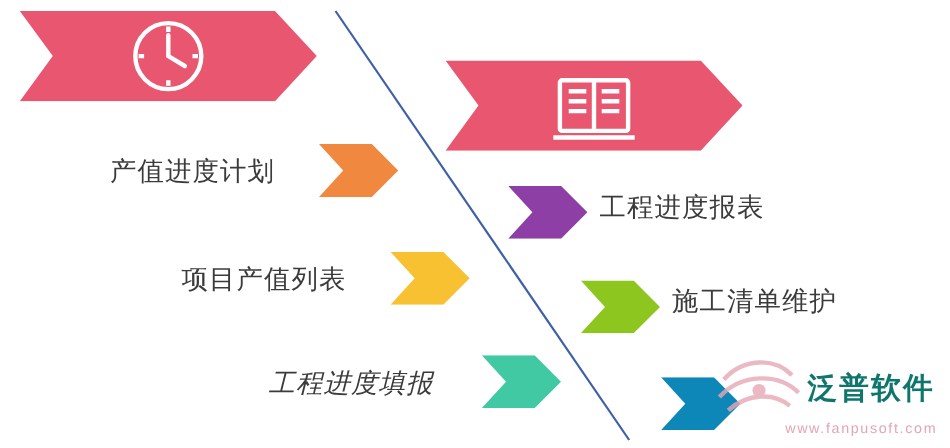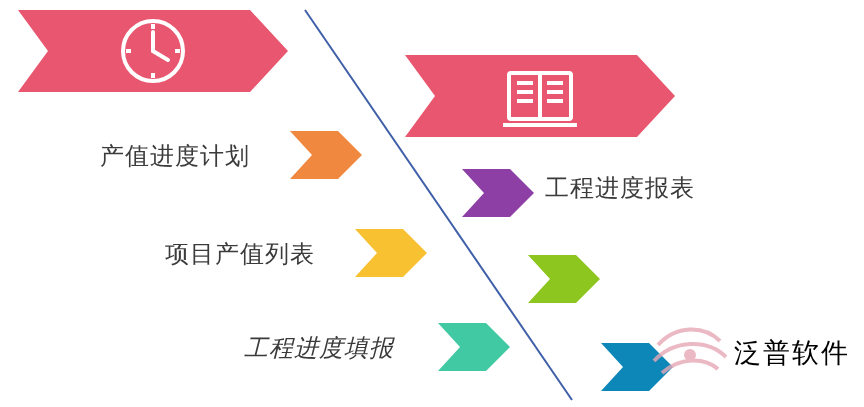--- a/index.html
+++ b/index.html
@@ -63,22 +63,22 @@
     font-size: 13px;
     color: #e2a6b4;
     letter-spacing: 1.5px;
   }
   .wm-brand {
     position: absolute;
     right: 14px;
     bottom: 36px;
     font-family: "Liberation Sans", sans-serif;
     font-size: 27px;
-    font-weight: normal;
-    color: #000000;
+    font-weight: bold;
+    color: #0f766e;
     letter-spacing: 2px;
   }
 </style>
 </head>
 <body>
 
 <div id="stage">
 
   <svg class="divider" viewBox="0 0 864 407">
     <line x1="305" y1="10" x2="572" y2="400" stroke="#3f5fa8" stroke-width="2"></line>
@@ -141,30 +141,32 @@
         <polygon points="0,0 48,0 72,24 48,48 0,48 22,24" fill="#8e3fa5"></polygon>
       </svg>
   </div>
   <div class="label" style="left:545px; top:172px;">工程进度报表</div>
 
   <div class="arrow" style="left:528px; top:255px;">
     <svg width="72" height="48" viewBox="0 0 72 48">
         <polygon points="0,0 48,0 72,24 48,48 0,48 22,24" fill="#8dc61e"></polygon>
       </svg>
   </div>
+  <div class="label" style="left:611px; top:258px;">施工清单维护</div>
 
   <div class="arrow" style="left:601px; top:343px;">
     <svg width="72" height="48" viewBox="0 0 72 48">
         <polygon points="0,0 48,0 72,24 48,48 0,48 22,24" fill="#0d86b8"></polygon>
       </svg>
   </div>
 
   <svg class="watermark" viewBox="0 0 210 92">
     <g fill="none" stroke="#e7a8b6" stroke-width="4" opacity="0.85">
       <path d="M12 34 C30 14, 58 14, 74 30"></path>
       <path d="M8 50 C28 28, 62 28, 80 46"></path>
       <path d="M16 62 C34 46, 58 46, 72 58"></path>
       <circle cx="44" cy="44" r="6" fill="#e7a8b6" stroke="none"></circle>
     </g>
   </svg>
   <div class="wm-brand">泛普软件</div>
+  <div class="wm-text">www.fanpusoft.com</div>
 
 </div>
 
 </body></html>

